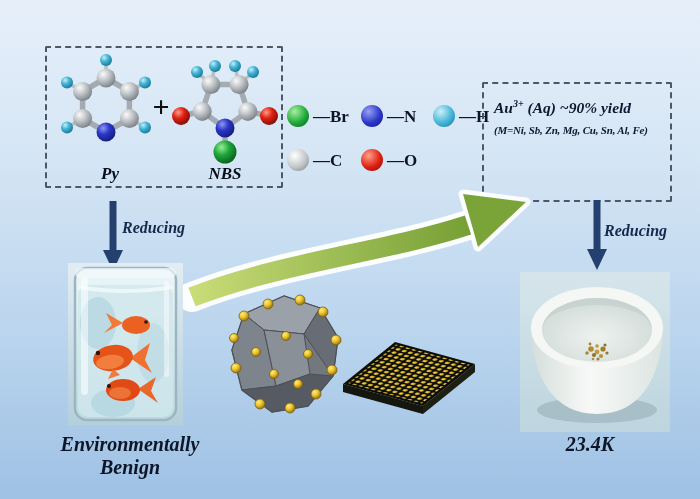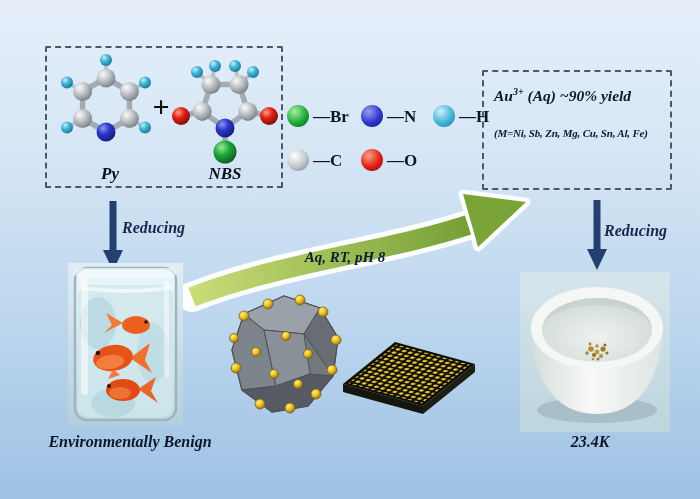--- a/index.html
+++ b/index.html
@@ -3,38 +3,38 @@
 <meta charset="utf-8">
 <style>
   html,body{margin:0;padding:0;}
   .canvas{
     position:relative;width:700px;height:499px;overflow:hidden;
     background:linear-gradient(180deg,#e6effa 0%,#d6e6f5 30%,#bcd6ee 65%,#9ec1e4 100%);
     font-family:"Liberation Serif",serif;
   }
   .dashed-box{position:absolute;border:2px dashed #4d5866;border-radius:2px;box-sizing:border-box;}
   .reactants-box{left:45px;top:46px;width:238px;height:142px;}
-  .products-box{left:482px;top:70px;width:190px;height:120px;padding:10px 4px 0 10px;}
+  .products-box{left:482px;top:82px;width:190px;height:120px;padding:10px 4px 0 10px;}
   .pline{font-style:italic;font-weight:bold;font-size:15.5px;color:#0e1830;line-height:1.75;white-space:nowrap;}
   .pline sup{font-size:10px;}
-  .pline3{font-style:italic;font-weight:bold;font-size:11px;color:#0e1830;letter-spacing:-0.2px;margin-top:18px;white-space:nowrap;}
+  .pline3{font-style:italic;font-weight:bold;font-size:11px;color:#0e1830;letter-spacing:-0.2px;margin-top:3px;white-space:nowrap;}
   .mol{position:absolute;}
   .mol-label{position:absolute;font-weight:bold;font-style:italic;font-size:17px;color:#0a0f1c;text-align:center;}
   .plus{position:absolute;left:100px;top:42px;width:28px;text-align:center;font-size:30px;font-weight:bold;color:#101010;}
   .legend-item{position:absolute;display:flex;align-items:flex-end;gap:4px;}
   .sphere{width:22px;height:22px;border-radius:50%;flex:0 0 auto;}
   .sphere.br{background:radial-gradient(circle at 35% 30%,#a8f0a0,#1ea83a 55%,#0b5c1c);}
   .sphere.n{background:radial-gradient(circle at 35% 30%,#98a0f4,#2a36c8 55%,#131c7a);}
   .sphere.h{background:radial-gradient(circle at 35% 30%,#cdf0f8,#41b4d6 55%,#1b7694);}
   .sphere.c{background:radial-gradient(circle at 35% 30%,#ffffff,#c2c6ca 55%,#787e84);}
   .sphere.o{background:radial-gradient(circle at 35% 30%,#ffa088,#df2012 55%,#7c0e06);}
   .legend-label{font-weight:bold;font-size:17px;color:#0d1526;}
   .flow-label{position:absolute;font-weight:bold;font-style:italic;font-size:16px;color:#15294d;}
   .cond-label{position:absolute;left:275px;top:249px;width:140px;text-align:center;font-weight:bold;font-style:italic;font-size:15px;color:#101c34;z-index:2;}
-  .caption{position:absolute;font-weight:bold;font-style:italic;font-size:16px;color:#0d1628;text-align:center;}
+  .caption{position:absolute;font-weight:bold;font-style:italic;font-size:20px;color:#0d1628;text-align:center;}
   .overlay-arrow{position:absolute;left:0;top:0;z-index:1;}
   .art{position:absolute;z-index:2;}
   .navy-arrow{position:absolute;}
 </style>
 </head>
 <body>
 
 <div class="canvas">
 
   <svg width="0" height="0" style="position:absolute" aria-hidden="true">
@@ -210,21 +210,20 @@
     <div class="pline"><span>Au</span><sup>3+</sup><span> (Aq) ~90% yield</span></div>
     <div class="pline3">(M=Ni, Sb, Zn, Mg, Cu, Sn, Al, Fe)</div>
   </div>
 
   <svg class="navy-arrow" style="left:100px;top:197px;" width="26" height="78">
     <line x1="13" y1="4" x2="13" y2="55" stroke="#24406e" stroke-width="7"></line>
     <polygon points="3,53 23,53 13,74" fill="#24406e"></polygon>
   </svg>
   <div class="flow-label" style="left:122px;top:219px;">Reducing</div>
 
-  <div class="cond-label">Aq, RT, pH 8</div>
 
   <svg class="navy-arrow" style="left:584px;top:196px;" width="26" height="78">
     <line x1="13" y1="4" x2="13" y2="55" stroke="#24406e" stroke-width="7"></line>
     <polygon points="3,53 23,53 13,74" fill="#24406e"></polygon>
   </svg>
   <div class="flow-label" style="left:604px;top:222px;">Reducing</div>
 
   <svg class="art" style="left:68px;top:263px;" width="115" height="162">
     <rect width="115" height="162" fill="url(#gPhoto1)"></rect>
     <rect x="7" y="5" width="101" height="152" rx="12" fill="url(#gGlass)" stroke="#9cb6c0" stroke-width="2.5"></rect>

